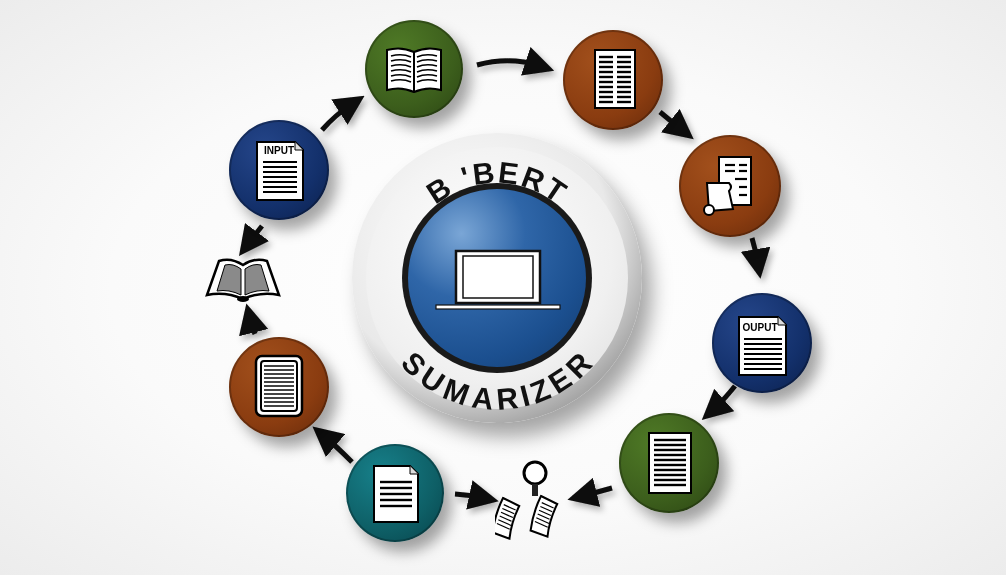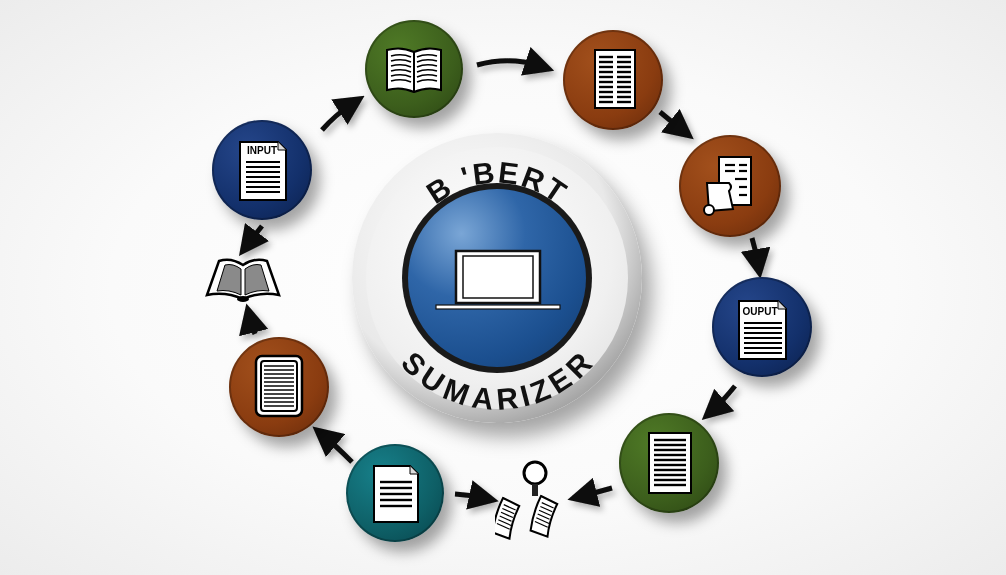--- a/index.html
+++ b/index.html
@@ -62,21 +62,21 @@
       <path d="M455,494 Q470,495 484,498"></path>
 
       <path d="M352,462 Q336,446 324,436"></path>
 
       <path d="M255,334 Q252,326 250,318"></path>
 
       <path d="M262,226 Q254,236 248,244"></path>
     </g>
   </svg>
 
-  <div class="node" style="left:212px;top:120px;width:100px;height:100px;background:radial-gradient(circle at 35% 30%,#25468a,#13306b 60%,#0b1f4a);">
+  <div class="node" style="left:229px;top:120px;width:100px;height:100px;background:radial-gradient(circle at 35% 30%,#25468a,#13306b 60%,#0b1f4a);">
     <svg width="100" height="100">
       <path d="M28,22 L66,22 L74,30 L74,80 L28,80 Z" fill="#fff" stroke="#000" stroke-width="2"></path>
       <path d="M66,22 L66,30 L74,30" fill="#ddd" stroke="#000" stroke-width="1"></path>
       <text x="50" y="34" text-anchor="middle" font-size="10" font-weight="bold" fill="#000" font-family="Liberation Sans, sans-serif">INPUT</text>
       <g stroke="#000" stroke-width="2.2">
         <line x1="34" y1="42" x2="68" y2="42"></line>
           <line x1="34" y1="47" x2="68" y2="47"></line>
         <line x1="34" y1="52" x2="68" y2="52"></line>
           <line x1="34" y1="57" x2="68" y2="57"></line>
         <line x1="34" y1="62" x2="68" y2="62"></line>
@@ -145,21 +145,21 @@
           <line x1="60" y1="36" x2="68" y2="36"></line>
         <line x1="56" y1="44" x2="68" y2="44"></line>
           <line x1="60" y1="52" x2="68" y2="52"></line>
         <line x1="60" y1="60" x2="68" y2="60"></line>
       </g>
       <path d="M28,48 L50,48 Q54,52 50,56 L54,74 L30,76 Z" fill="#fff" stroke="#000" stroke-width="2"></path>
       <circle cx="30" cy="75" r="5" fill="#fff" stroke="#000" stroke-width="2"></circle>
     </svg>
   </div>
 
-  <div class="node" style="left:712px;top:277px;width:100px;height:100px;background:radial-gradient(circle at 35% 30%,#25468a,#13306b 60%,#0b1f4a);">
+  <div class="node" style="left:712px;top:293px;width:100px;height:100px;background:radial-gradient(circle at 35% 30%,#25468a,#13306b 60%,#0b1f4a);">
     <svg width="100" height="100">
       <path d="M27,24 L66,24 L74,32 L74,82 L27,82 Z" fill="#fff" stroke="#000" stroke-width="2"></path>
       <path d="M66,24 L66,32 L74,32" fill="#ddd" stroke="#000" stroke-width="1"></path>
       <text x="48" y="38" text-anchor="middle" font-size="10" font-weight="bold" fill="#000" font-family="Liberation Sans, sans-serif">OUPUT</text>
       <g stroke="#000" stroke-width="2.2">
         <line x1="32" y1="46" x2="70" y2="46"></line>
           <line x1="32" y1="51" x2="70" y2="51"></line>
         <line x1="32" y1="56" x2="70" y2="56"></line>
           <line x1="32" y1="61" x2="70" y2="61"></line>
         <line x1="32" y1="66" x2="70" y2="66"></line>

